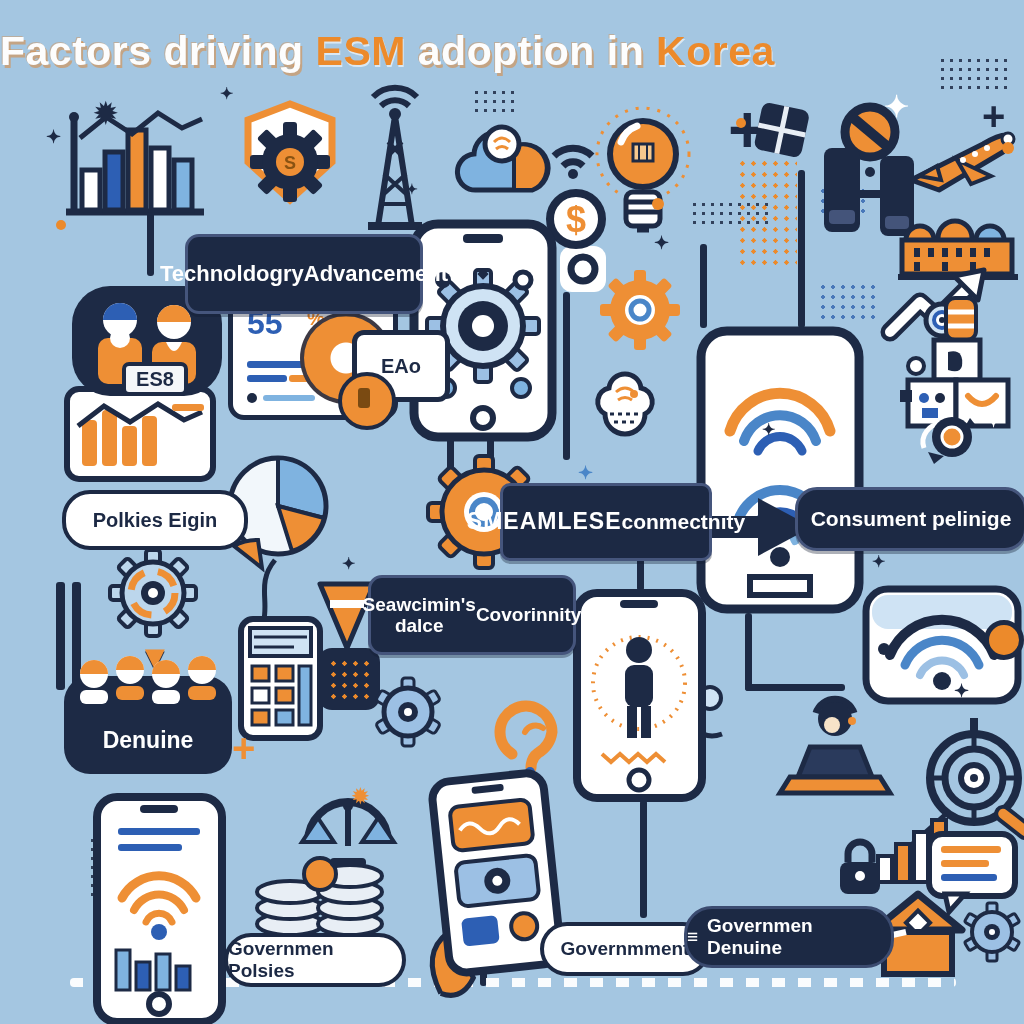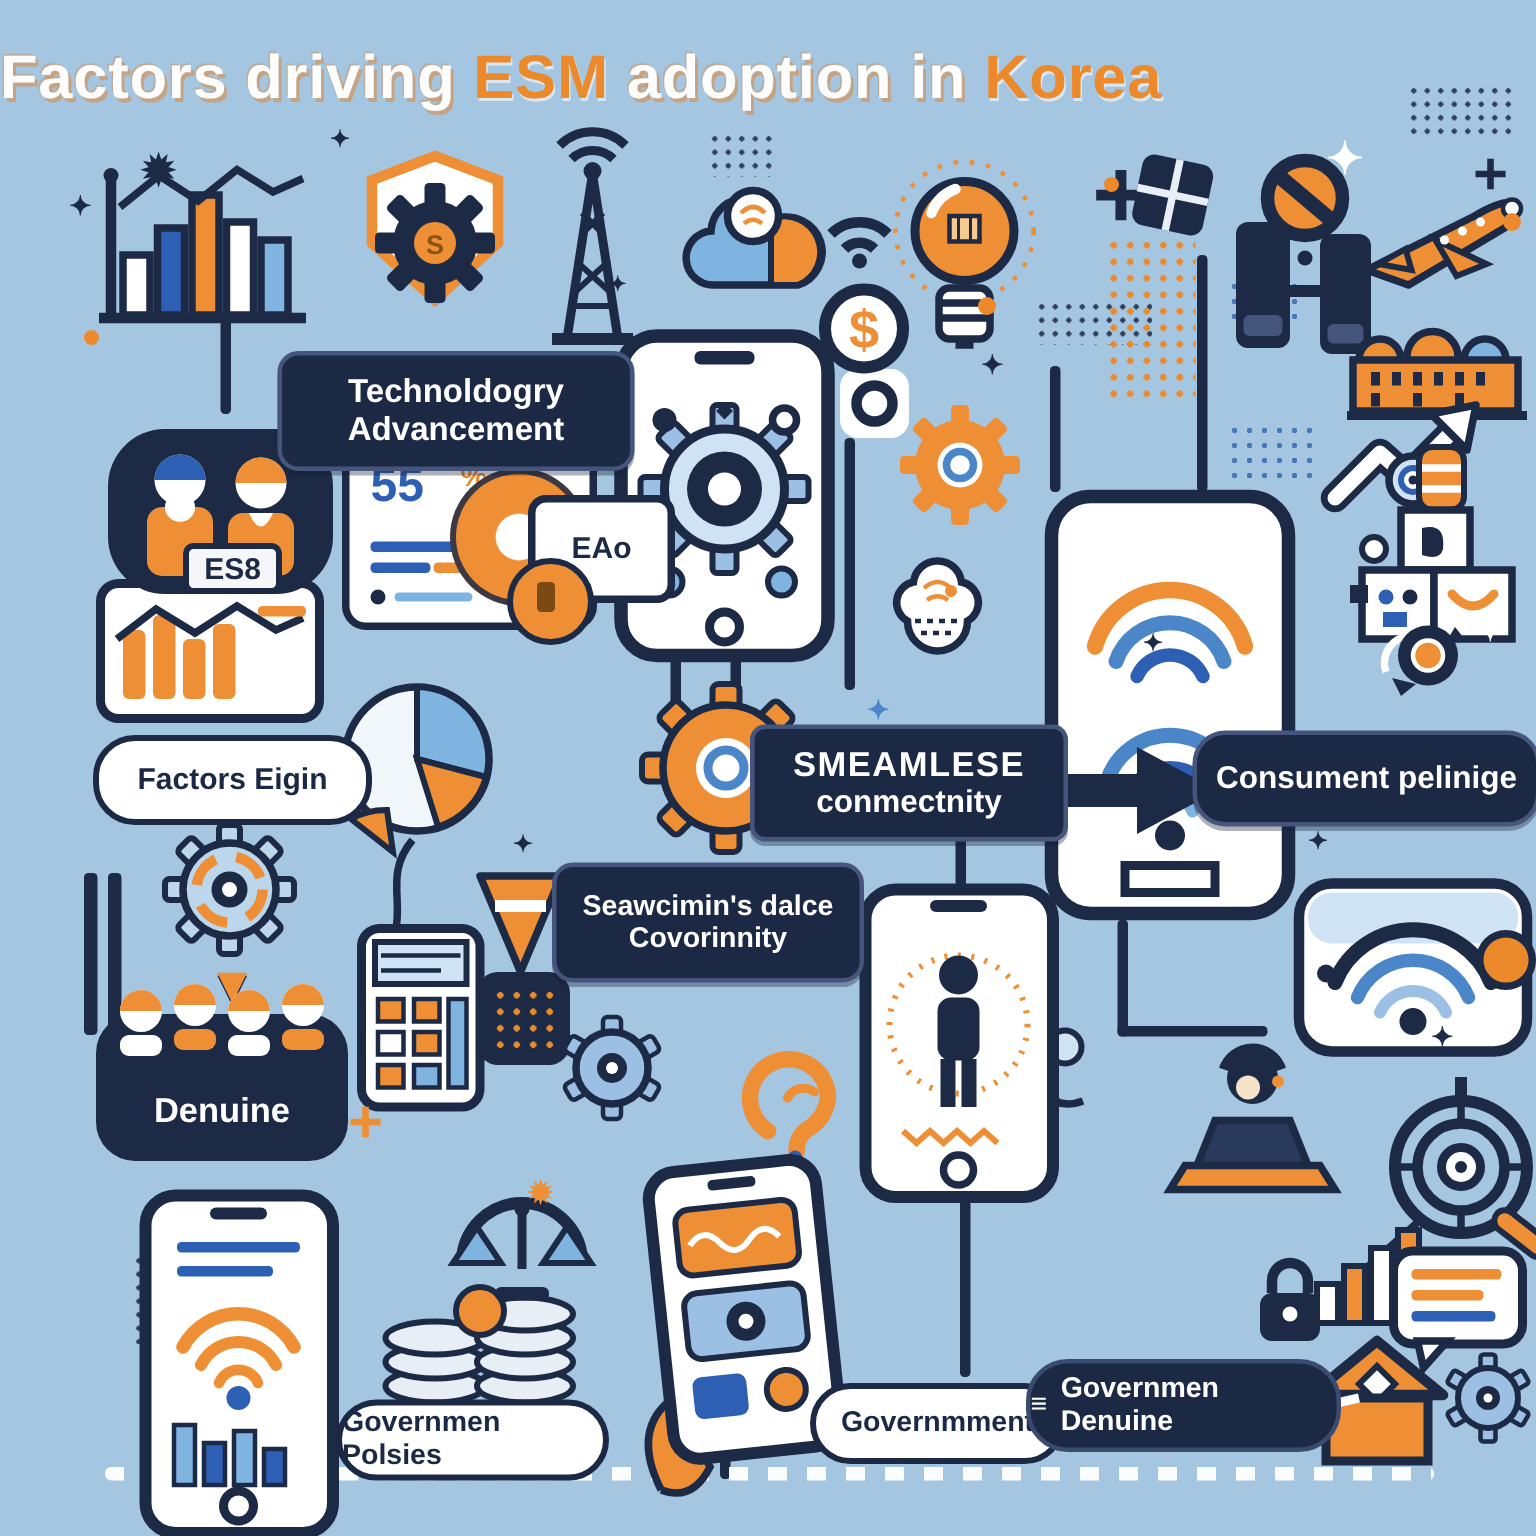--- a/index.html
+++ b/index.html
@@ -16,21 +16,21 @@
     left:0;top:28px;width:1024px;text-align:left;
     font-size:41px;font-weight:800;letter-spacing:0.5px;
     color:#fdfdfd;
     text-shadow:2px 3px 0 rgba(228,130,40,.5),-1px -1px 0 rgba(228,130,40,.35);
     z-index:6;white-space:nowrap;
   }
   .title .hl{color:#ec8a2b;text-shadow:1px 2px 0 rgba(255,255,255,.6);}
   
   .navy-box{
     background:#1c2944;color:#fff;border:3px solid #45557c;border-radius:14px;
-    display:flex;flex-direction:column;align-items:center;justify-content:center;
+    display:flex;flex-direction:row;align-items:center;justify-content:center;
     font-weight:800;text-align:center;line-height:1.12;z-index:5;
     box-shadow:0 3px 0 rgba(20,28,48,.35);
   }
   .pill{
     background:#fff;border:4px solid #1c2944;border-radius:28px;color:#1c2944;
     display:flex;align-items:center;justify-content:center;font-weight:800;z-index:5;
   }
   .navy-pill{
     background:#1c2944;border:3px solid #3b4b70;border-radius:28px;color:#fff;
     display:flex;align-items:center;justify-content:center;gap:9px;font-weight:800;z-index:5;
@@ -355,21 +355,21 @@
   <rect x="3" y="3" width="146" height="90" rx="12" fill="#fff" stroke="#1d2a45" stroke-width="6"></rect>
   <rect x="18" y="34" width="15" height="46" rx="4" fill="#ee8f35"></rect>
   <rect x="38" y="24" width="15" height="56" rx="4" fill="#ee8f35"></rect>
   <rect x="58" y="40" width="15" height="40" rx="4" fill="#ee8f35"></rect>
   <rect x="78" y="30" width="15" height="50" rx="4" fill="#ee8f35"></rect>
   <polyline points="14,40 40,20 66,36 94,18 120,34 138,26" stroke="#1d2a45" stroke-width="5" fill="none"></polyline>
   <rect x="108" y="18" width="32" height="7" rx="3" fill="#ee8f35"></rect>
 </svg>
 
 <div class="abs pill" style="left:62px;top:490px;width:178px;height:52px;font-size:20px">
-  <span>Factors Eigin</span>
+  <span>Polkies Eigin</span>
 </div>
 
 <svg class="abs" style="left:218px;top:450px;z-index:3" width="118" height="120">
   <circle cx="60" cy="56" r="48" fill="#f2f7fb" stroke="#1d2a45" stroke-width="5"></circle>
   <path d="M60 56 L60 8 A48 48 0 0 1 106 68 Z" fill="#7fb3e0" stroke="#1d2a45" stroke-width="4"></path>
   <path d="M60 56 L106 68 A48 48 0 0 1 74 101 Z" fill="#ee8f35" stroke="#1d2a45" stroke-width="4"></path>
   <path d="M48 114 L44 86 A48 48 0 0 0 20 92 Z" fill="#ee8f35" stroke="#1d2a45" stroke-width="4" transform="translate(-4 4)"></path>
 </svg>
 
 

